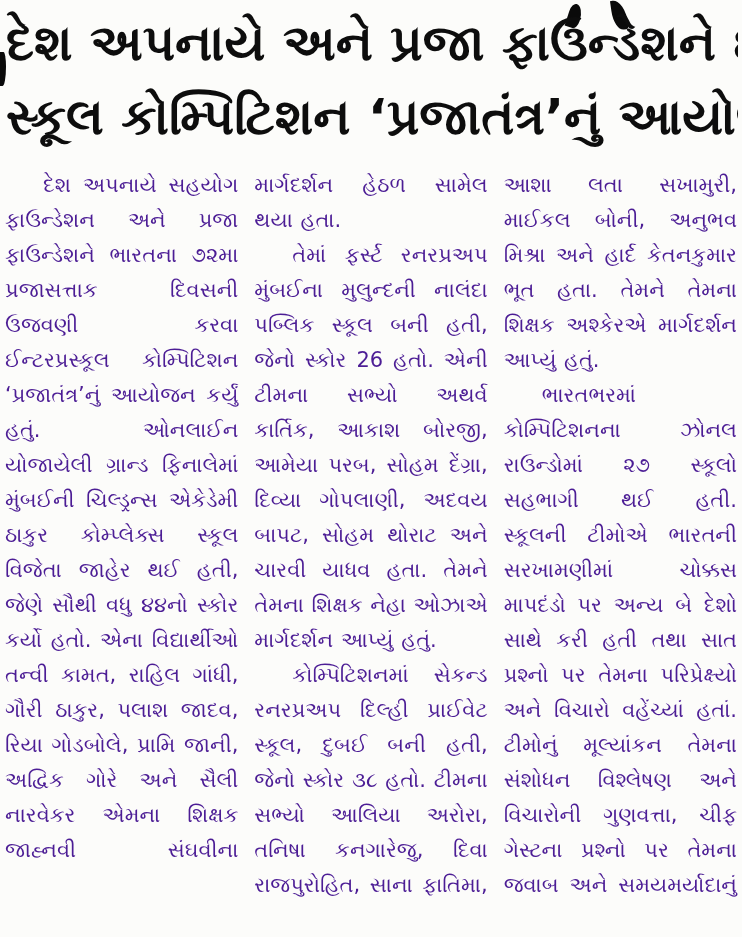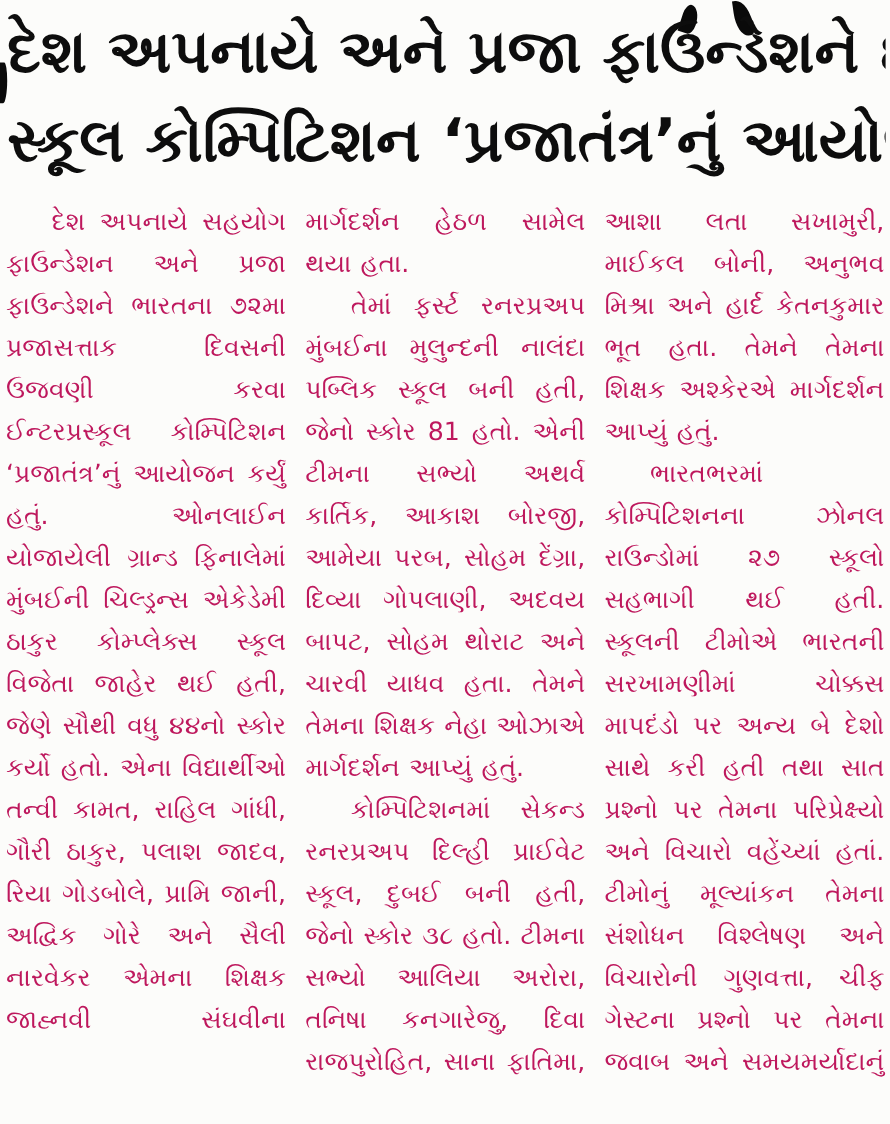--- a/index.html
+++ b/index.html
@@ -43,21 +43,21 @@
     top: 168px;
     left: 5px;
     width: 732px;
     height: 769px;
     column-count: 3;
     column-gap: 16px;
     column-fill: auto;
     font-size: 21px;
     line-height: 35px;
     text-align: justify;
-    color: #be185d;
+    color: #4c1d95;
   }
   .body-columns p {
     margin: 0;
     padding: 0;
     text-indent: 38px;
     word-spacing: 1px;
   }
   
   .artifact {
     position: absolute;
@@ -90,19 +90,19 @@
   <span class="artifact artifact-comma-2"></span>
   <span class="artifact artifact-left-edge"></span>
 
   <h1 class="headline" style="margin:0;">
     <span class="headline-line">દેશ અપનાયે અને પ્રજા ફાઉન્ડેશને ઈન્ટર-</span>
     <span class="headline-line">સ્કૂલ કોમ્પિટિશન ‘પ્રજાતંત્ર’નું આયોજન કર્યું</span>
   </h1>
 
   <div class="body-columns">
     <p>દેશ અપનાયે સહયોગ ફાઉન્ડેશન અને પ્રજા ફાઉન્ડેશને ભારતના ૭૨મા પ્રજાસત્તાક દિવસની ઉજવણી કરવા ઈન્ટરપ્રસ્કૂલ કોમ્પિટિશન ‘પ્રજાતંત્ર’નું આયોજન કર્યું હતું. ઓનલાઈન યોજાયેલી ગ્રાન્ડ ફિનાલેમાં મુંબઈની ચિલ્ડ્રન્સ એકેડેમી ઠાકુર કોમ્પ્લેક્સ સ્કૂલ વિજેતા જાહેર થઈ હતી, જેણે સૌથી વધુ ૪૪નો સ્કોર કર્યો હતો. એના વિદ્યાર્થીઓ તન્વી કામત, રાહિલ ગાંધી, ગૌરી ઠાકુર, પલાશ જાદવ, રિયા ગોડબોલે, પ્રામિ જાની, અદ્વિક ગોરે અને સૈલી નારવેકર એમના શિક્ષક જાહ્નવી સંઘવીના માર્ગદર્શન હેઠળ સામેલ થયા હતા.</p>
-    <p>તેમાં ફર્સ્ટ રનરપ્રઅપ મુંબઈના મુલુન્દની નાલંદા પબ્લિક સ્કૂલ બની હતી, જેનો સ્કોર 81 હતો. એની ટીમના સભ્યો અથર્વ કાર્તિક, આકાશ બોરજી, આમેયા પરબ, સોહમ દેંગ્રા, દિવ્યા ગોપલાણી, અદવય બાપટ, સોહમ થોરાટ અને ચારવી યાધવ હતા. તેમને તેમના શિક્ષક નેહા ઓઝાએ માર્ગદર્શન આપ્યું હતું.</p>
+    <p>તેમાં ફર્સ્ટ રનરપ્રઅપ મુંબઈના મુલુન્દની નાલંદા પબ્લિક સ્કૂલ બની હતી, જેનો સ્કોર 26 હતો. એની ટીમના સભ્યો અથર્વ કાર્તિક, આકાશ બોરજી, આમેયા પરબ, સોહમ દેંગ્રા, દિવ્યા ગોપલાણી, અદવય બાપટ, સોહમ થોરાટ અને ચારવી યાધવ હતા. તેમને તેમના શિક્ષક નેહા ઓઝાએ માર્ગદર્શન આપ્યું હતું.</p>
     <p>કોમ્પિટિશનમાં સેકન્ડ રનરપ્રઅપ દિલ્હી પ્રાઈવેટ સ્કૂલ, દુબઈ બની હતી, જેનો સ્કોર ૩૮ હતો. ટીમના સભ્યો આલિયા અરોરા, તનિષા કનગારેજુ, દિવા રાજપુરોહિત, સાના ફાતિમા, આશા લતા સખામુરી, માઈકલ બોની, અનુભવ મિશ્રા અને હાર્દ કેતનકુમાર ભૂત હતા. તેમને તેમના શિક્ષક અશ્કેરએ માર્ગદર્શન આપ્યું હતું.</p>
     <p>ભારતભરમાં કોમ્પિટિશનના ઝોનલ રાઉન્ડોમાં ૨૭ સ્કૂલો સહભાગી થઈ હતી. સ્કૂલની ટીમોએ ભારતની સરખામણીમાં ચોક્કસ માપદંડો પર અન્ય બે દેશો સાથે કરી હતી તથા સાત પ્રશ્નો પર તેમના પરિપ્રેક્ષ્યો અને વિચારો વહેંચ્યાં હતાં. ટીમોનું મૂલ્યાંકન તેમના સંશોધન વિશ્લેષણ અને વિચારોની ગુણવત્તા, ચીફ ગેસ્ટના પ્રશ્નો પર તેમના જવાબ અને સમયમર્યાદાનું પાલન જેવા માપદંડો પર કરવામાં આવ્યું હતું.</p>
 
   </div>
 
 </div>
 
 </body></html>

